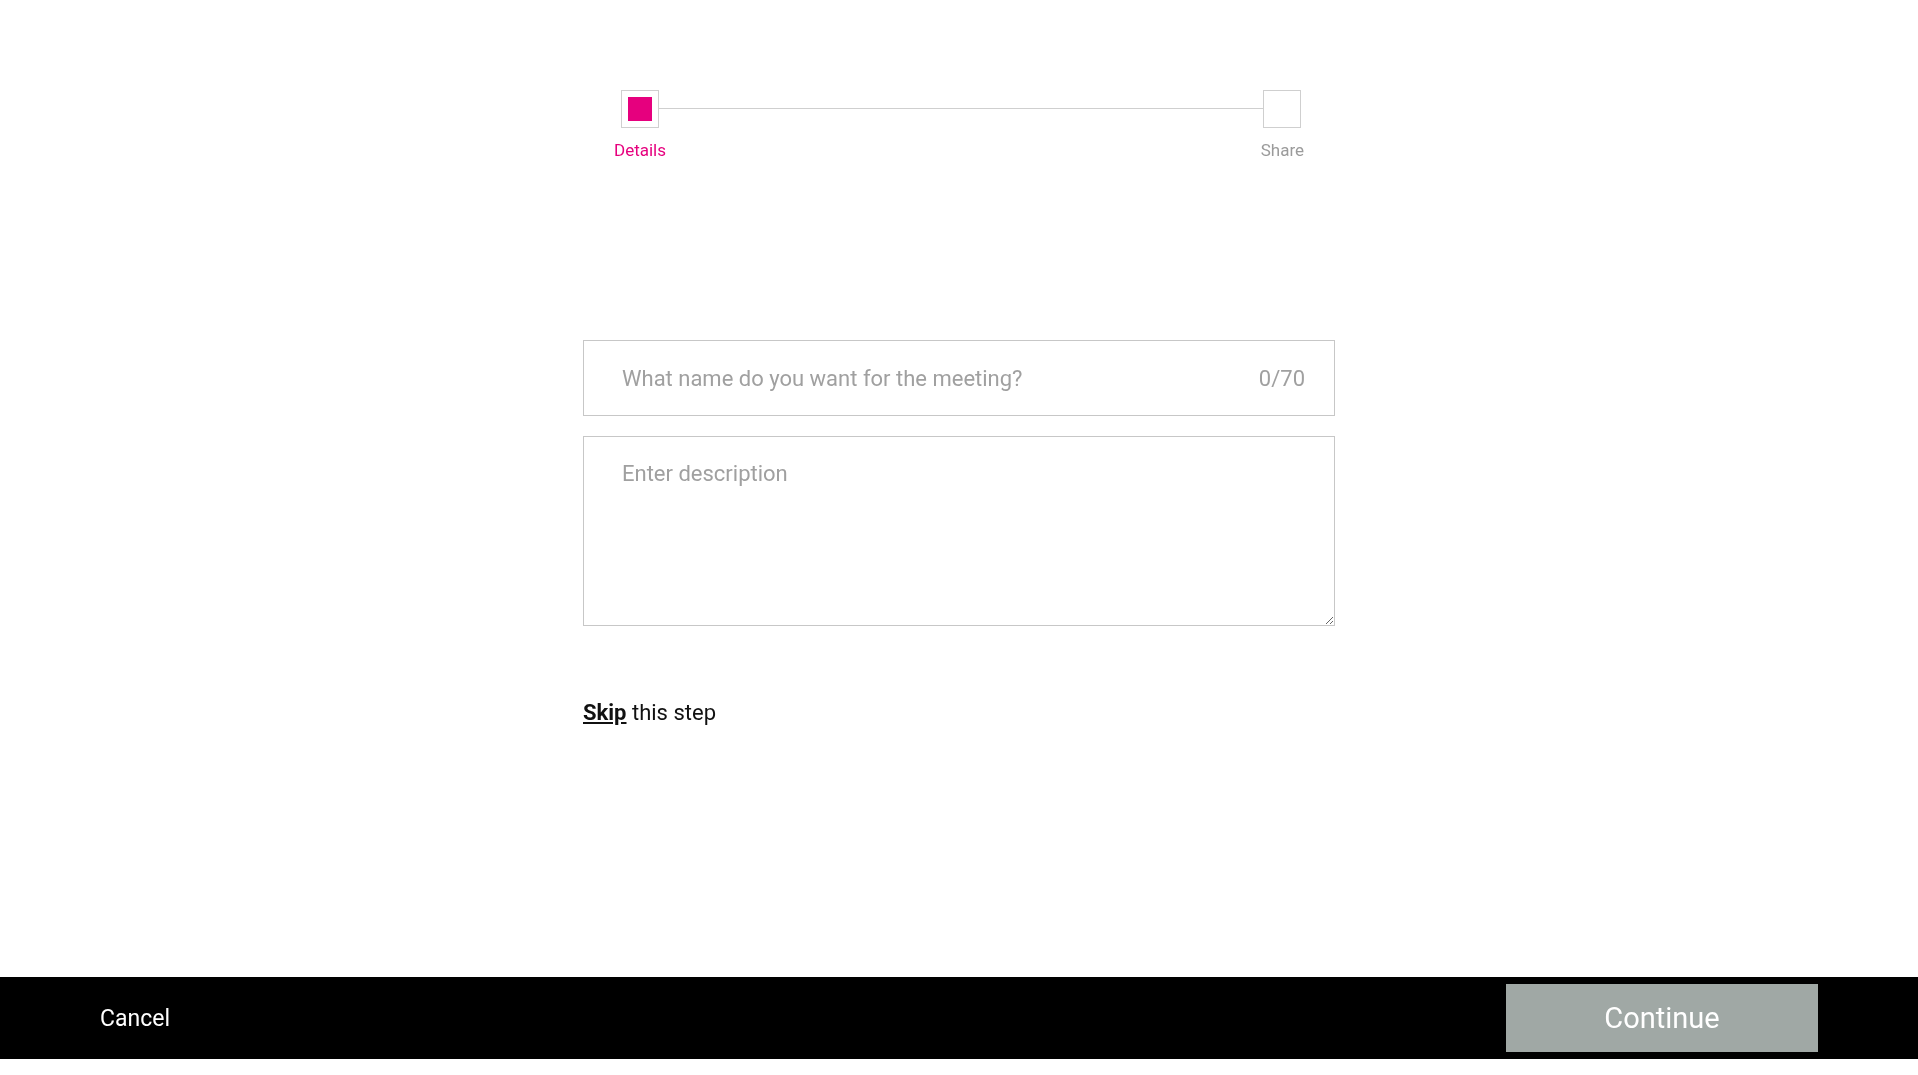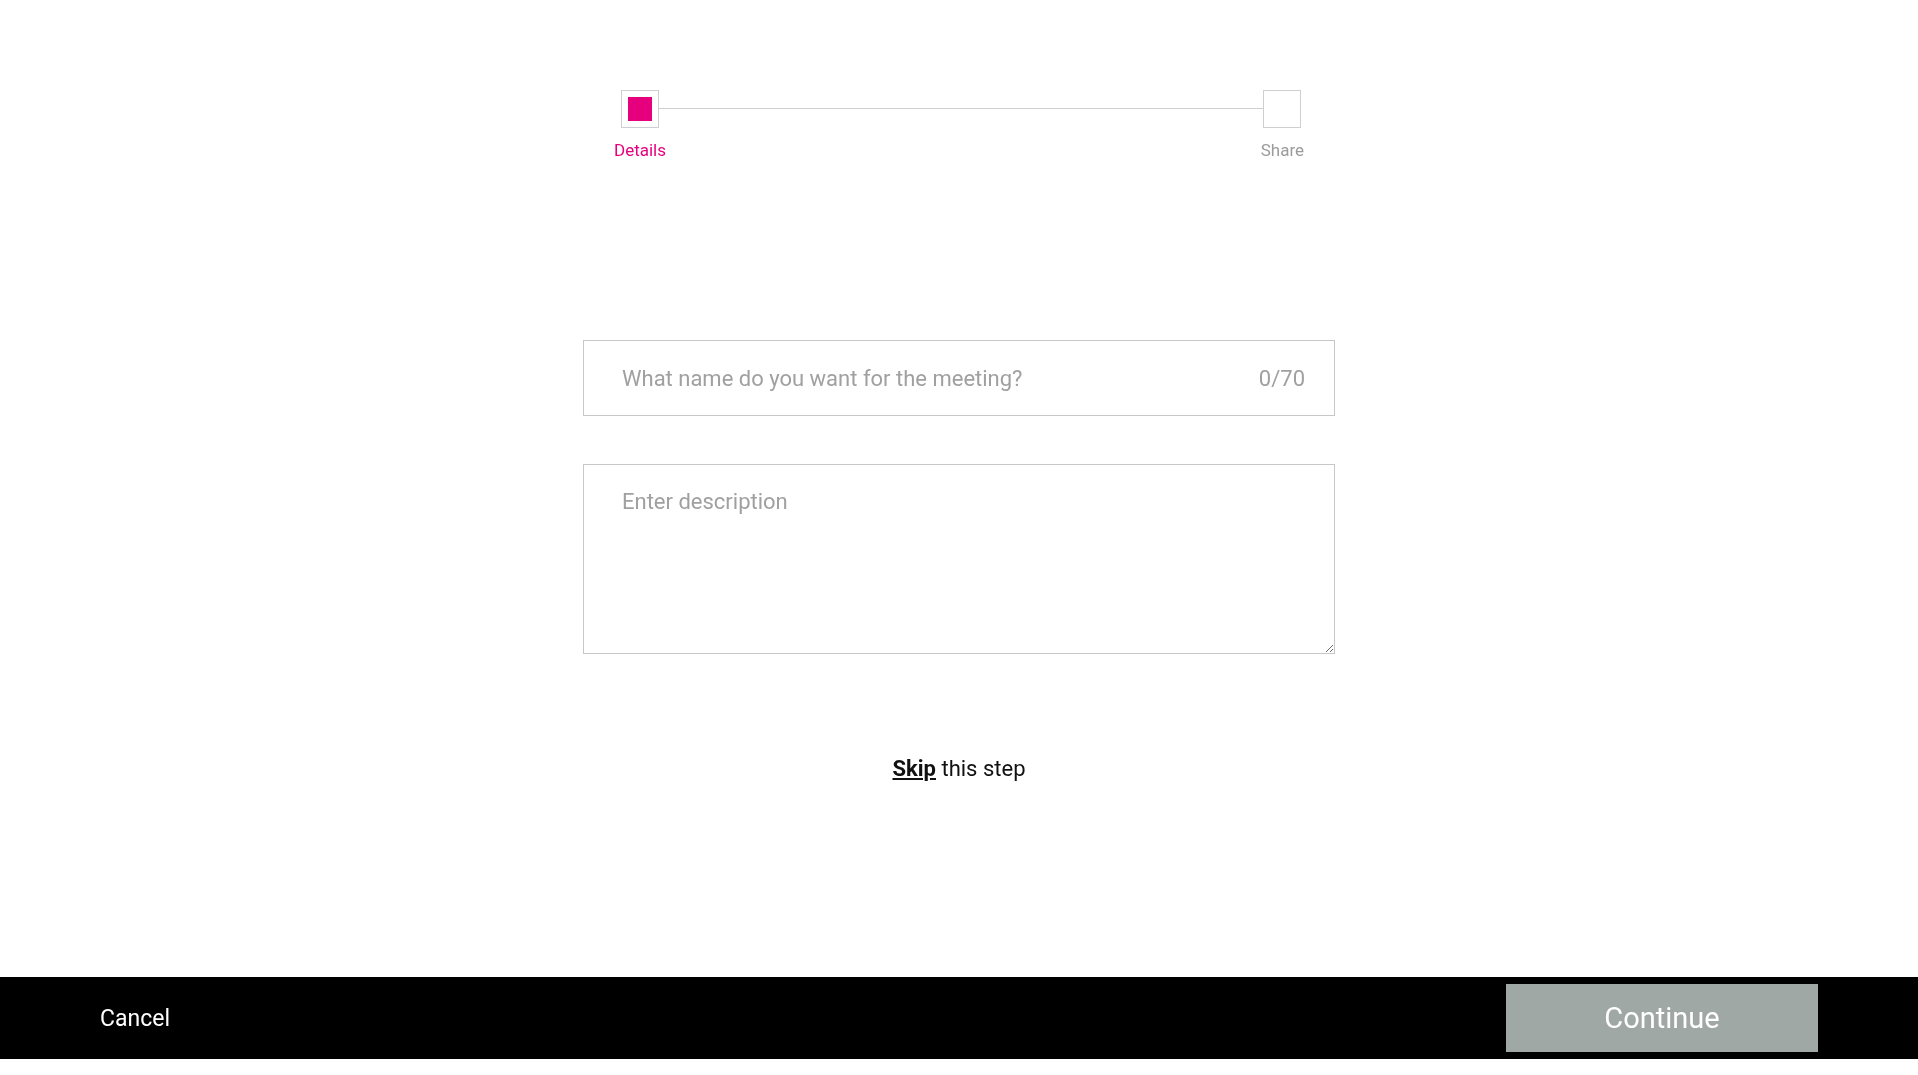--- a/index.html
+++ b/index.html
@@ -66,21 +66,21 @@
     color: #9b9b9b;
   }
   .step-label.active {
     color: #e6007e;
   }
   .form-section {
     margin-top: 180px;
     width: 752px;
     display: flex;
     flex-direction: column;
-    gap: 48px;
+    gap: 20px;
   }
   .name-input-wrap {
     position: relative;
     width: 100%;
   }
   .name-input {
     width: 100%;
     height: 76px;
     border: 1px solid #c7c7c7;
     padding: 0 100px 0 38px;
@@ -111,21 +111,20 @@
     background: #ffffff;
     outline: none;
     resize: both;
     font-family: inherit;
   }
   .desc-textarea::placeholder {
     color: #a0a0a0;
   }
   .skip-row {
     margin-top: 54px;
-    text-align: center;
     font-size: 22px;
     color: #111;
     cursor: pointer;
   }
   .skip-word {
     font-weight: 700;
     text-decoration: underline;
   }
   .footer-bar {
     position: absolute;

